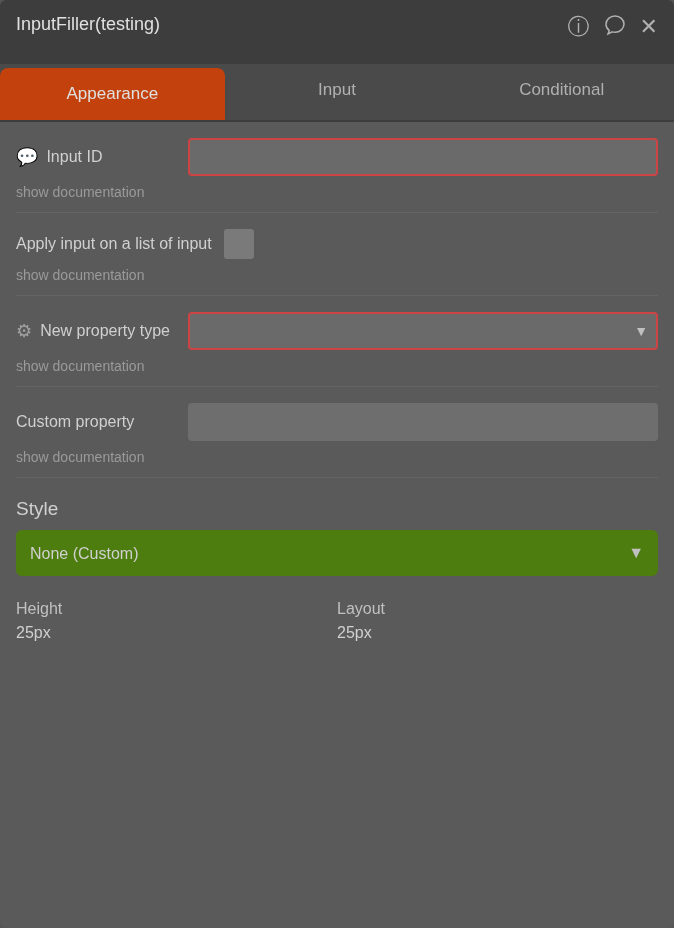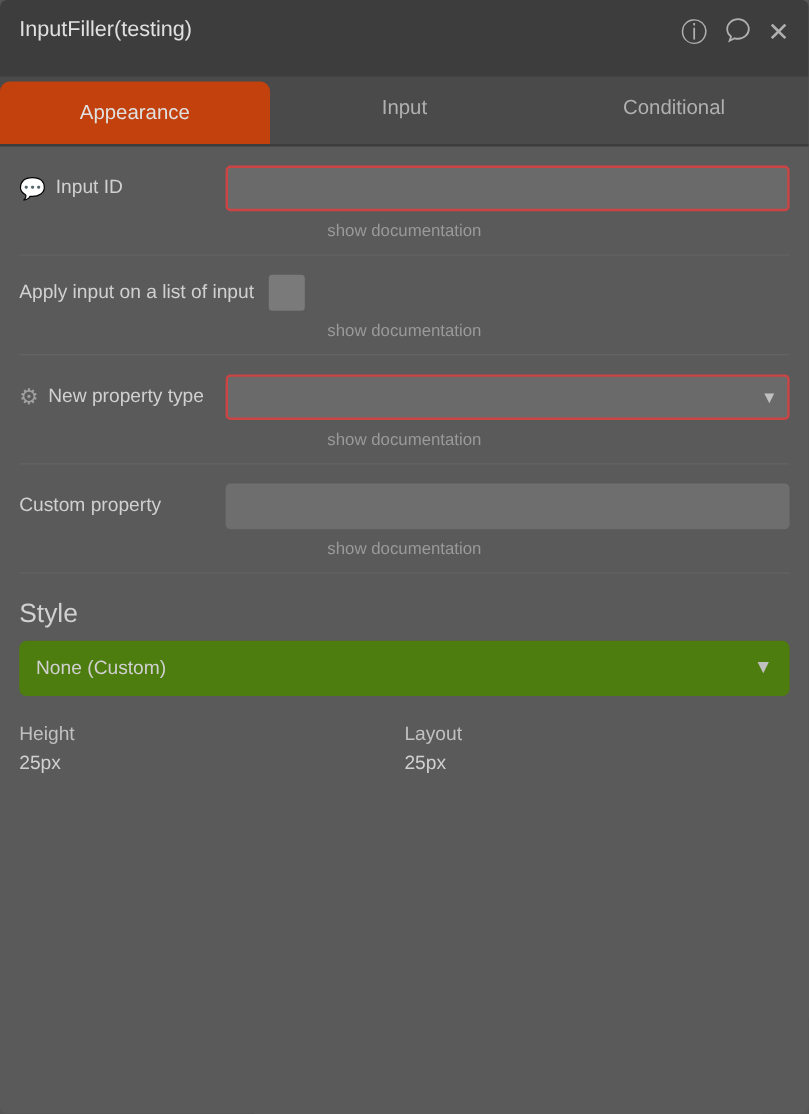--- a/index.html
+++ b/index.html
@@ -131,21 +131,21 @@
 
     .field-checkbox {
       width: 30px;
       height: 30px;
       background: #7a7a7a;
       border-radius: 3px;
       cursor: pointer;
     }
 
     .show-doc {
-      text-align: center;
+      text-align: left;
       color: #9a9a9a;
       font-size: 14px;
       cursor: pointer;
       padding: 2px 0 8px 0;
     }
 
     .select-wrapper {
       flex: 1;
       position: relative;
     }
@@ -179,21 +179,21 @@
       flex: 1;
       height: 38px;
       background: #6e6e6e;
       border-radius: 4px;
       border: none;
     }
 
     
     .section-label {
       color: #d0d0d0;
-      font-size: 22px;
+      font-size: 19px;
       padding: 20px 0 10px 0;
     }
 
     .style-select-wrapper {
       position: relative;
       width: 100%;
     }
 
     .style-select-wrapper select {
       width: 100%;

